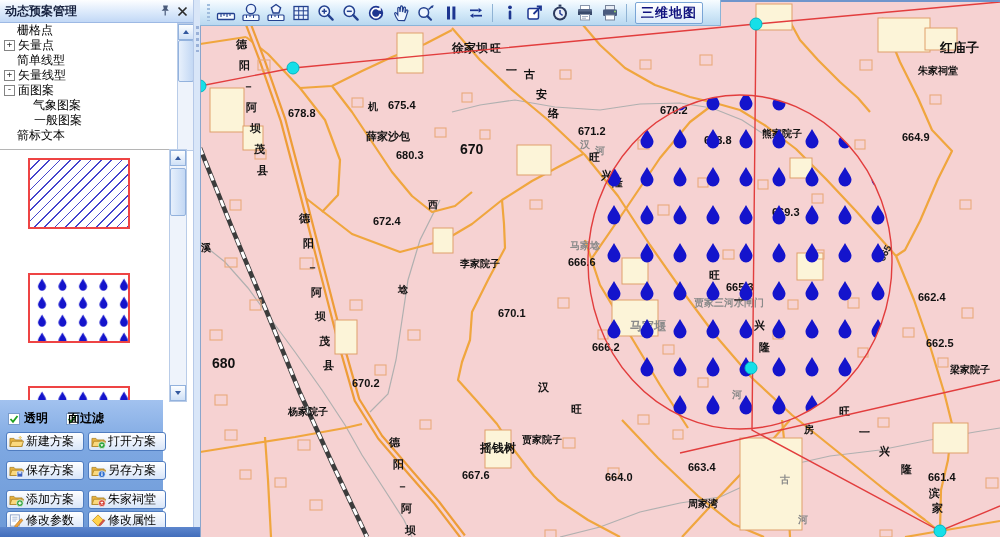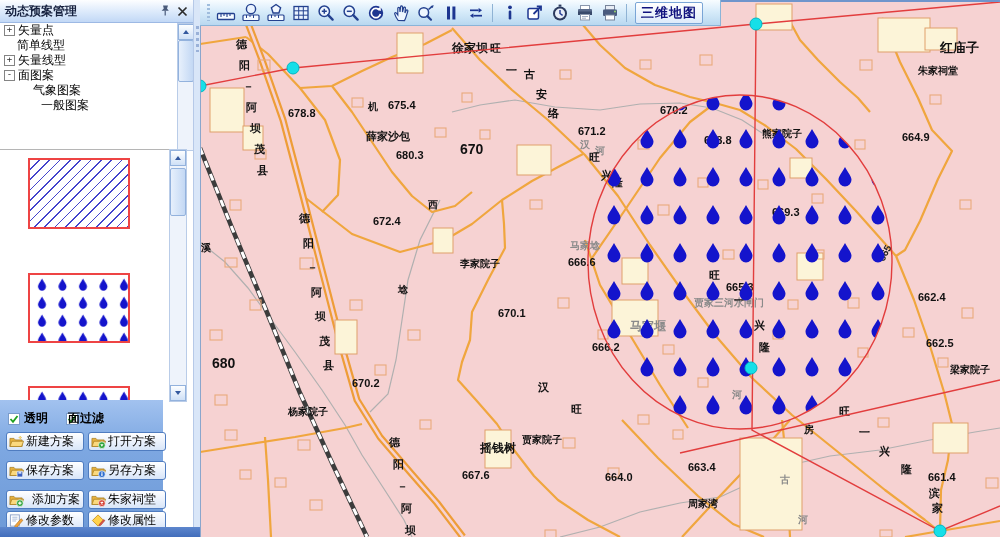--- a/index.html
+++ b/index.html
@@ -378,40 +378,46 @@
             <rect x="6.6" y="6.7" width="1.2" height="4.8" fill="#4a5a7a"></rect>
           </svg>
       </span>
       <span class="hdr-ico">
         <svg width="13" height="13" viewBox="0 0 13 13">
             <path d="M2.5 2.5l8 8M10.5 2.5l-8 8" stroke="#2b2b2b" stroke-width="1.7"></path>
           </svg>
       </span>
     </div>
     <div class="tree" id="tree">
+        <div class="tree-row" style="padding-left: 17px;">
+          <span>栅格点</span>
+        </div>
         <div class="tree-row" style="padding-left: 4px;">
           <span class="expander">+</span>
           <span>矢量点</span>
         </div>
         <div class="tree-row" style="padding-left: 17px;">
           <span>简单线型</span>
         </div>
         <div class="tree-row" style="padding-left: 4px;">
           <span class="expander">+</span>
           <span>矢量线型</span>
         </div>
         <div class="tree-row" style="padding-left: 4px;">
           <span class="expander">-</span>
           <span>面图案</span>
         </div>
         <div class="tree-row" style="padding-left: 33px;">
           <span>气象图案</span>
         </div>
-        <div class="tree-row" style="padding-left: 41px;">
+        <div class="tree-row" style="padding-left: 22px; margin-left: 12px;">
           <span>一般图案</span>
+        </div>
+        <div class="tree-row" style="padding-left: 17px;">
+          <span>箭标文本</span>
         </div>
       </div>
     <div class="vscroll" id="tree-scroll" style="left:177px;top:23px;height:126px;">
         <div class="sbtn" style="top: 0px;">
           <div class="tri-up"></div>
         </div>
         <div class="sthumb" style="top: 16px; height: 40px;"></div>
       </div>
     <div class="previews" id="previews">
         <div class="pattern-box hatch" style="top: 8px; height: 71px;"></div>
@@ -481,21 +487,21 @@
         <div class="xp-btn" style="left: 88px; top: 61px;">
           <svg width="15" height="15" viewBox="0 0 16 15">
             <path d="M1 4.2 h4.3 l1.4 1.6 H14 V12.8 H1 Z" fill="#e8b23f" stroke="#a87f22" stroke-width="0.8"></path>
             <path d="M1 12.8 L3.1 7.2 H15.6 L13.4 12.8 Z" fill="#fbd97e" stroke="#a87f22" stroke-width="0.8"></path>
             <circle cx="11.6" cy="11.4" r="3.6" fill="#2f6fd0" stroke="#fff" stroke-width="0.7"></circle>
             <rect x="11" y="10.4" width="1.3" height="2.9" fill="#fff"></rect>
             <rect x="11" y="8.9" width="1.3" height="1" fill="#fff"></rect>
           </svg>
           <span>另存方案</span>
         </div>
-        <div class="xp-btn" style="left: 6px; top: 90px; gap: 6px;">
+        <div class="xp-btn" style="left: 6px; top: 90px;">
           <svg width="15" height="15" viewBox="0 0 16 15">
             <path d="M1 4.2 h4.3 l1.4 1.6 H14 V12.8 H1 Z" fill="#e8b23f" stroke="#a87f22" stroke-width="0.8"></path>
             <path d="M1 12.8 L3.1 7.2 H15.6 L13.4 12.8 Z" fill="#fbd97e" stroke="#a87f22" stroke-width="0.8"></path>
             <circle cx="11.6" cy="11.4" r="3.6" fill="#2fa43c" stroke="#fff" stroke-width="0.7"></circle>
             <path d="M11.6 9.6v3.6M9.8 11.4h3.6" stroke="#fff" stroke-width="1.3"></path>
           </svg>
           <span>添加方案</span>
         </div>
         <div class="xp-btn" style="left: 88px; top: 90px;">
           <svg width="15" height="15" viewBox="0 0 16 15">

